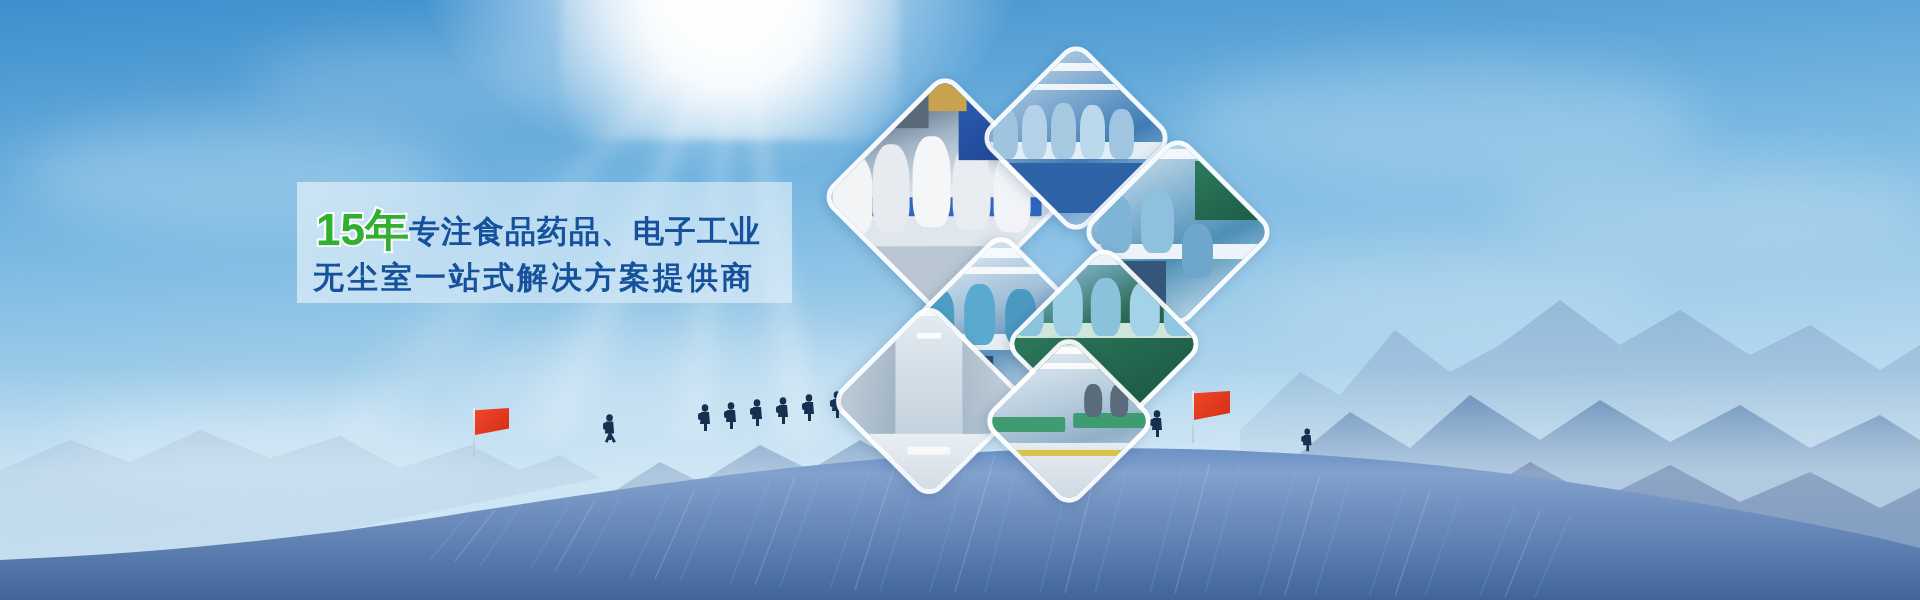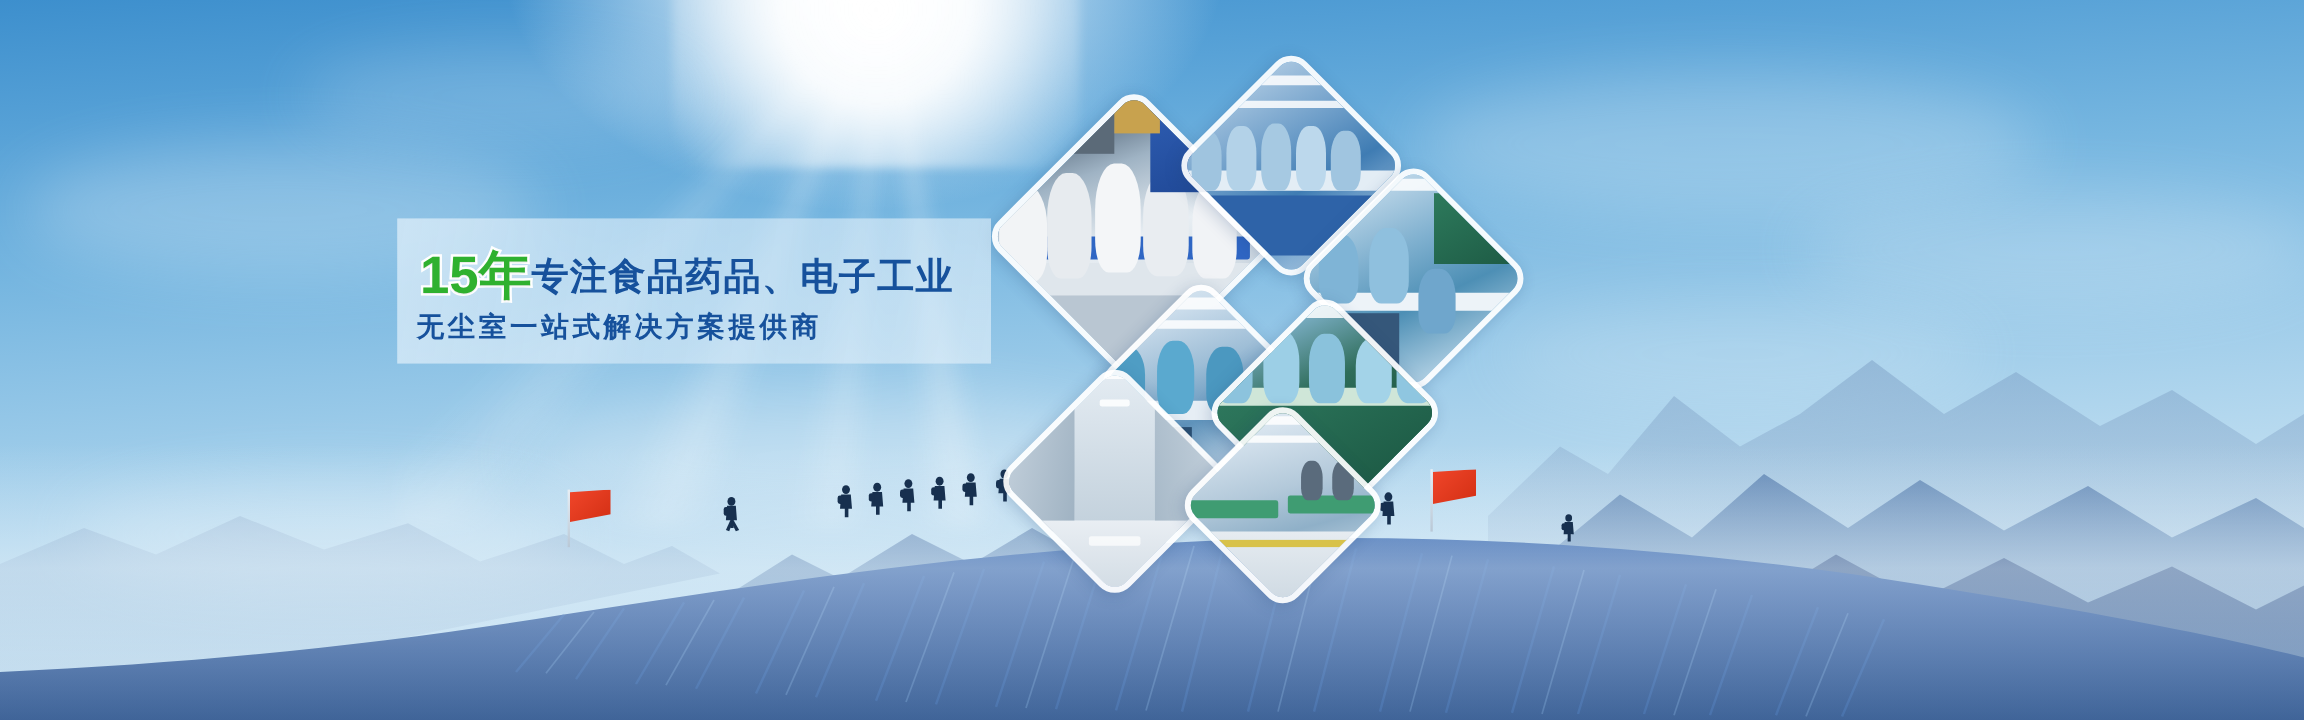--- a/index.html
+++ b/index.html
@@ -50,31 +50,31 @@
   .haze { position:absolute; left:0; bottom:0; width:1920px; height:230px;
           background:linear-gradient(180deg, rgba(255,255,255,0) 0%,
              rgba(226,240,249,.50) 45%, rgba(200,226,243,.25) 100%);
           pointer-events:none; }
 
   
   .text-panel { position:absolute; left:297px; top:182px; width:495px; height:121px;
         background:linear-gradient(100deg,
           rgba(226,240,250,.72) 0%, rgba(213,233,247,.66) 45%,
           rgba(232,243,251,.60) 100%);
-        backdrop-filter:blur(2px);margin-left:34px; }
+        backdrop-filter:blur(2px); }
   .tline { position:absolute; left:0; width:495px; white-space:nowrap;
            font-weight:bold; letter-spacing:1px; }
   .tline1 { top:26px; padding-left:19px; }
   .tline2 { top:75px; padding-left:16px; }
   .years { font-size:44px; line-height:44px; color:#2fb12f; font-weight:bold;
            letter-spacing:0px;
            -webkit-text-stroke:4px #ffffff; paint-order:stroke fill;
            text-shadow:0 1px 1px rgba(0,0,0,.10); vertical-align:-3px; }
   .cn1 { font-size:31px; color:#16519c; letter-spacing:1px; }
-  .cn2 { font-size:23px; color:#16519c; letter-spacing:3px; }
+  .cn2 { font-size:31px; color:#16519c; letter-spacing:3px; }
 
   
   .collage { position:absolute; left:836px; top:78px; width:440px; height:392px; }
   .dia { position:absolute; transform:rotate(45deg); overflow:hidden;
          border-radius:18px; border:5px solid rgba(255,255,255,.92);
          box-shadow:0 3px 12px rgba(30,70,120,.22); }
   .dia > .inner { position:absolute; inset:-30%; transform:rotate(-45deg);
                   width:160%; height:160%; }
 
   .d1 { left:20px;  top:30px;  width:178px; height:178px; }

